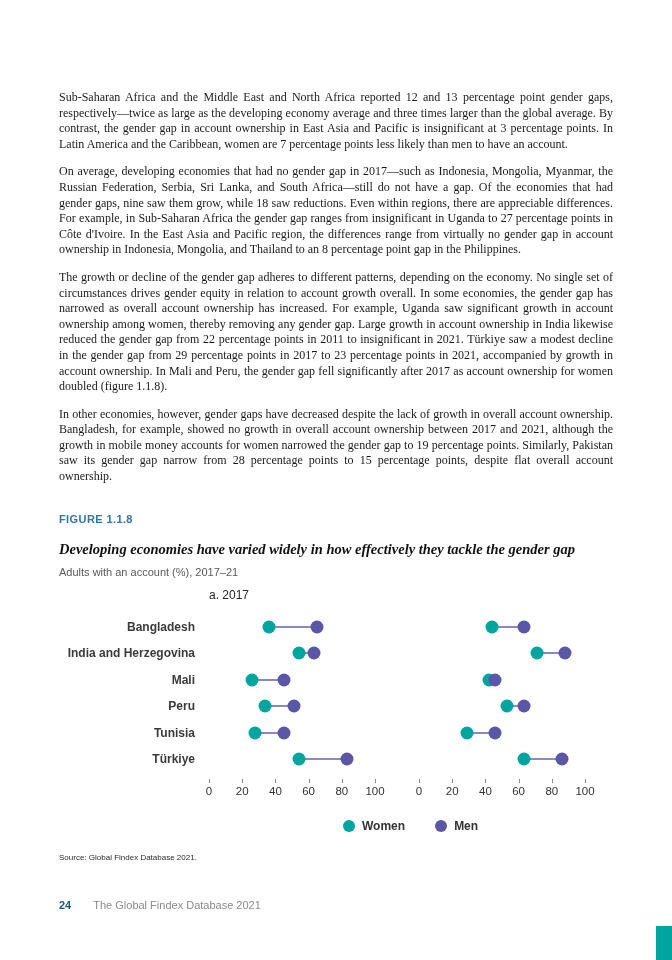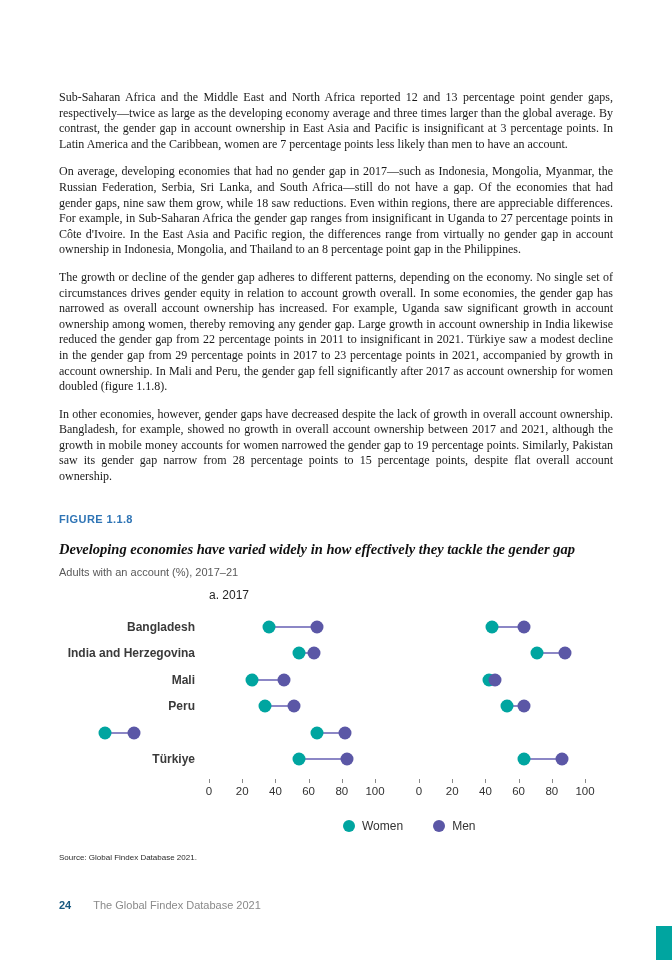--- a/index.html
+++ b/index.html
@@ -60,21 +60,21 @@
   .axis-row{margin-top:6px;}
   .panel-axis{height:24px;position:relative;}
   .tick{position:absolute;top:0;width:1px;height:4px;background:#8a8a8a;}
   .tick-label{
     position:absolute;top:6px;transform:translateX(-50%);
     font-size:11.5px;color:#333;
   }
   .legend-row{
     display:flex;align-items:center;gap:30px;
     padding-left:284px;margin-top:16px;
-    font-size:12px;color:#333;
+    font-size:12px;color:#333;font-weight:bold;
   }
   .legend-item{display:flex;align-items:center;gap:7px;}
   .legend-dot{width:12px;height:12px;border-radius:50%;display:inline-block;}
   .source-note{
     font-family:"Liberation Sans", sans-serif;
     font-size:8px;color:#2b2b2b;margin-top:20px;
   }
   .footer{
     position:absolute;left:59px;top:899px;
     font-family:"Liberation Sans", sans-serif;font-size:11px;
@@ -160,20 +160,21 @@
                 <div class="dot" style="left: 51%; background: rgb(91, 87, 166);"></div>
               </div>
               <div class="panel-gap"></div>
               <div class="panel-col dumbbell">
                 <div class="connector" style="left: 53%; width: 10%; background: rgb(140, 135, 198);"></div>
                 <div class="dot" style="left: 53%; background: rgb(0, 165, 160);"></div>
                 <div class="dot" style="left: 63%; background: rgb(91, 87, 166);"></div>
               </div>
             </div>
             <div class="chart-row">
+              <div class="label-col row-label">Tunisia</div>
               <div class="panel-col dumbbell">
                 <div class="connector" style="left: 28%; width: 17%; background: rgb(140, 135, 198);"></div>
                 <div class="dot" style="left: 28%; background: rgb(0, 165, 160);"></div>
                 <div class="dot" style="left: 45%; background: rgb(91, 87, 166);"></div>
               </div>
               <div class="panel-gap"></div>
               <div class="panel-col dumbbell">
                 <div class="connector" style="left: 29%; width: 17%; background: rgb(140, 135, 198);"></div>
                 <div class="dot" style="left: 29%; background: rgb(0, 165, 160);"></div>
                 <div class="dot" style="left: 46%; background: rgb(91, 87, 166);"></div>

